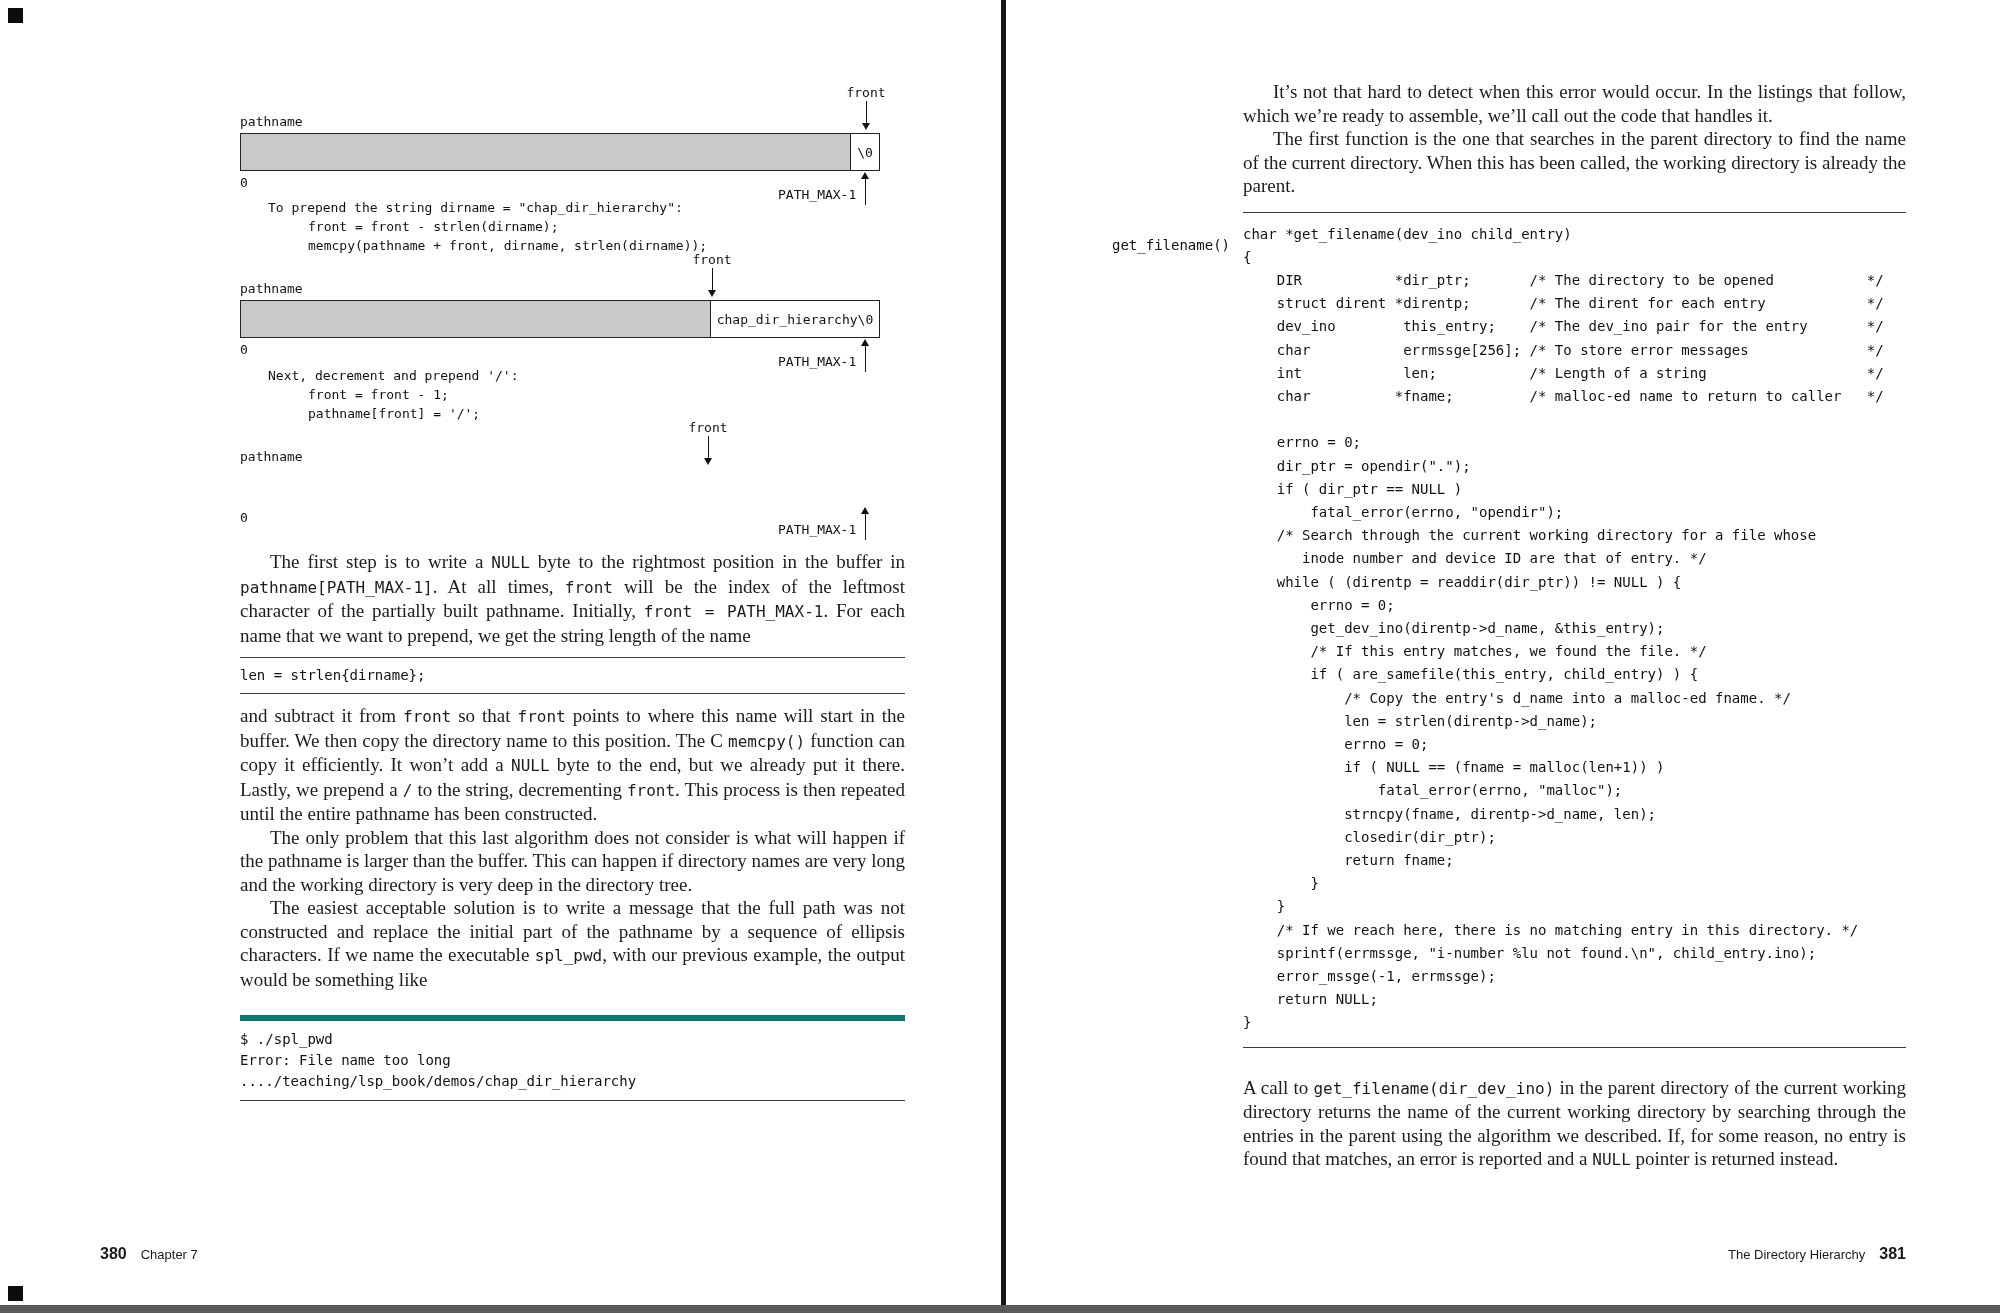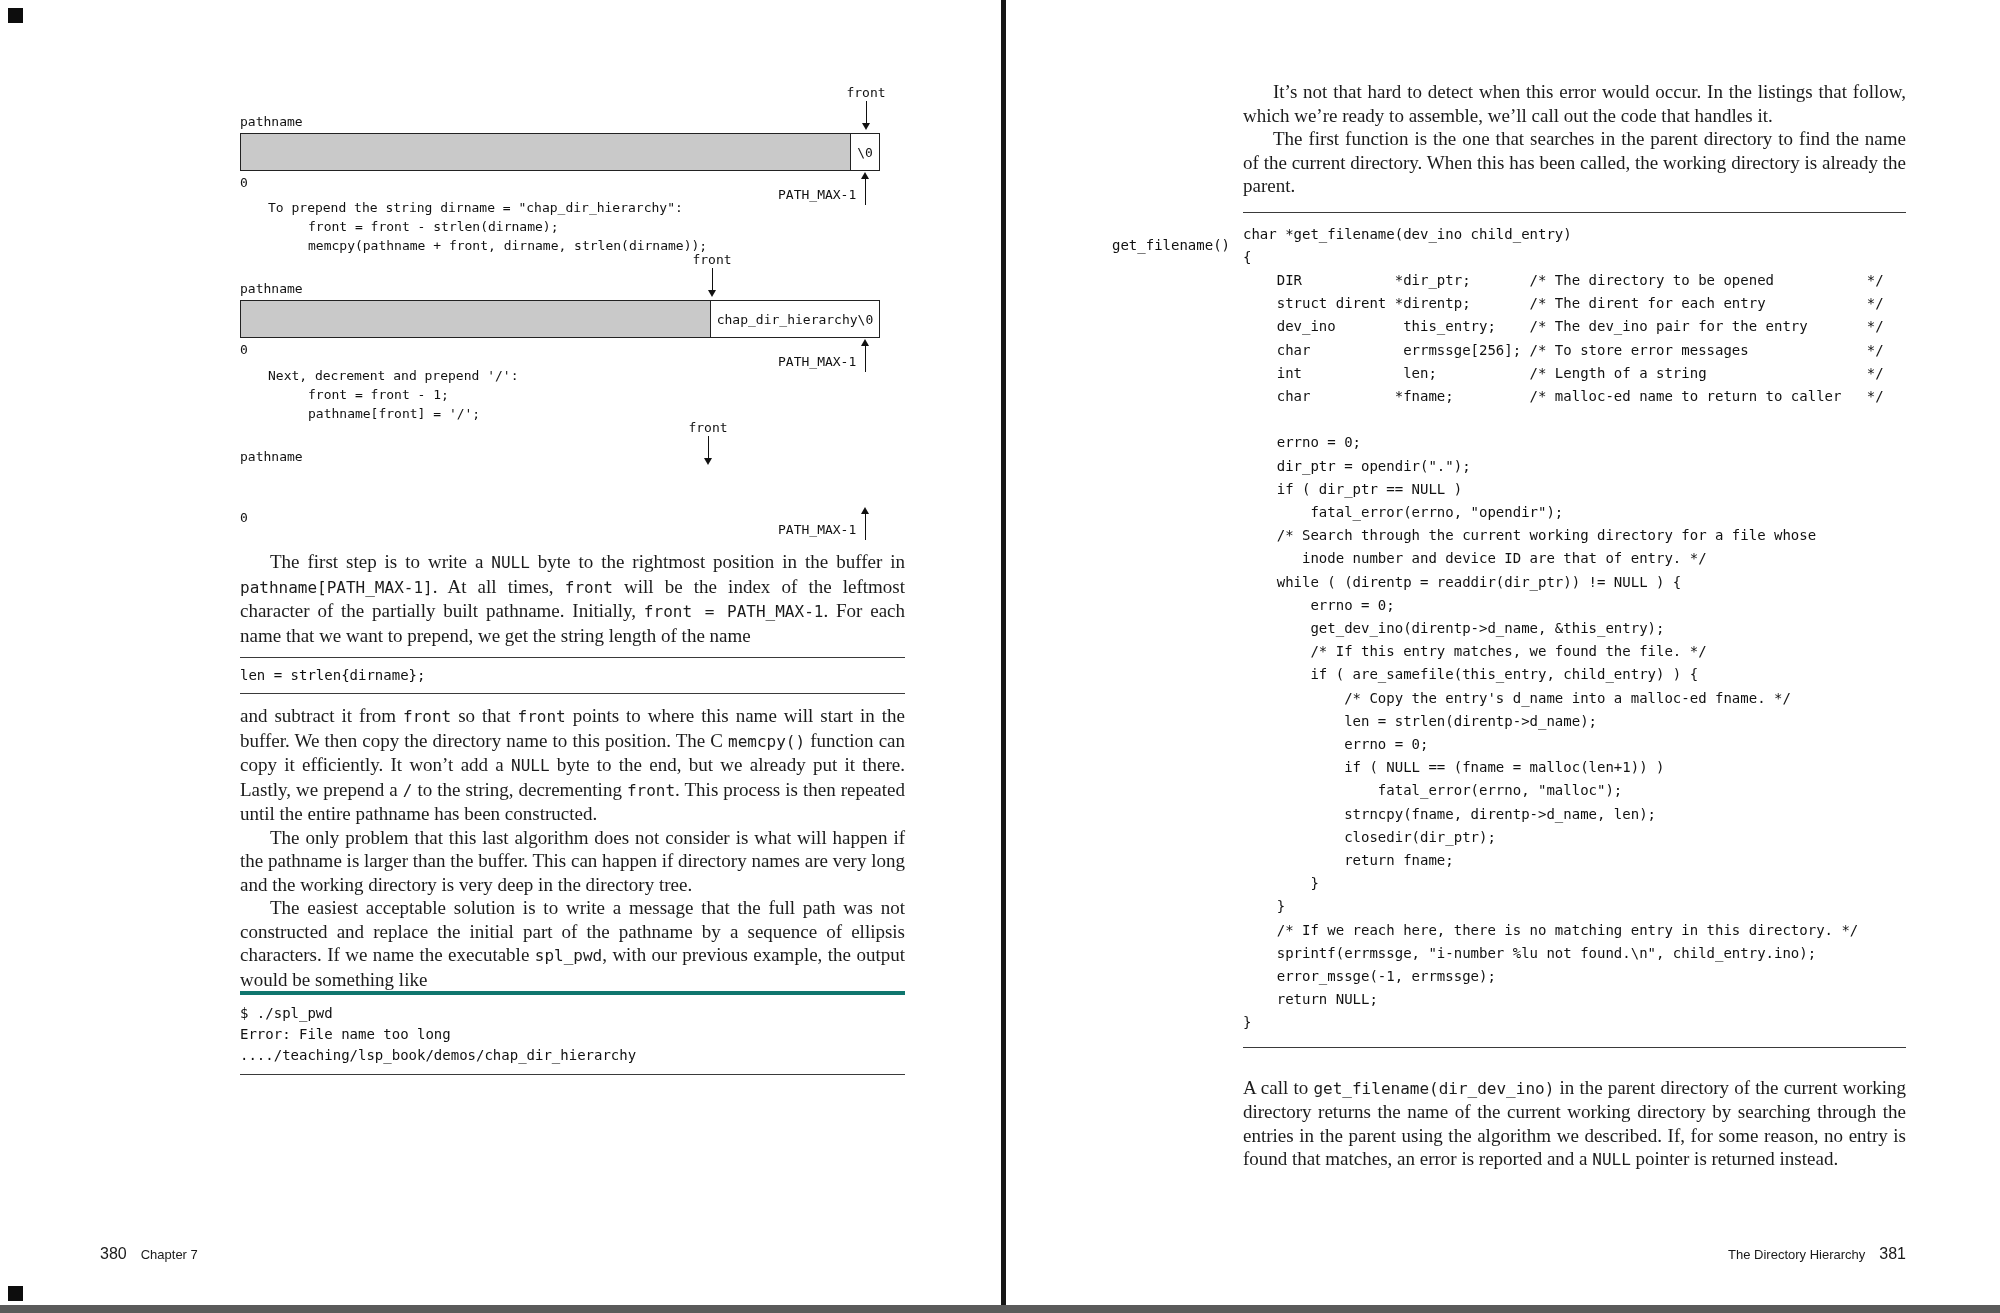--- a/index.html
+++ b/index.html
@@ -46,34 +46,34 @@
   .step-lines{margin:0;padding-left:40px;white-space:pre;}
   .fig-caption{
     margin:10px 0 12px 0;font-family:"Liberation Sans", sans-serif;font-style:italic;
     font-size:15.5px;line-height:21px;color:#222;
   }
 
   
   pre{margin:0;white-space:pre;}
   .rule-block{border-top:1px solid #3a3a3a;border-bottom:1px solid #3a3a3a;padding:7px 0;margin:10px 0;}
   .code-sm{font-family:"DejaVu Sans Mono", monospace;font-size:14px;line-height:21px;color:#111;}
-  .terminal-block{border-top:4px solid #0f766e;border-bottom:1px solid #3a3a3a;padding:8px 0;margin-top:0;}
+  .terminal-block{border-top:6px solid #0f766e;border-bottom:1px solid #3a3a3a;padding:8px 0;margin-top:24px;}
 
   .listing{position:relative;border-top:1px solid #3a3a3a;border-bottom:1px solid #3a3a3a;
     padding:10px 0 12px 0;margin-top:14px;}
   .listing-code{font-family:"DejaVu Sans Mono", monospace;font-size:14px;line-height:23.2px;color:#111;}
   .margin-label{position:absolute;left:-131px;top:24px;font-family:"DejaVu Sans Mono", monospace;font-size:14px;color:#111;}
   .closing-p{margin-top:28px;}
 
   
   .footer{position:absolute;top:1245px;display:flex;align-items:baseline;gap:14px;
     font-family:"Liberation Sans", sans-serif;color:#1a1a1a;}
   .footer-left{left:100px;}
   .footer-right{right:94px;}
-  .pg-num{font-weight:normal;font-size:16px;text-align:right;}
+  .pg-num{font-weight:bold;font-size:16px;text-align:right;}
   .pg-label{font-size:13px;}
 </style>
 </head>
 <body>
 
 <div class="page-divider"></div>
 <div class="bottom-strip"></div>
 <div class="corner-mark corner-tl"></div>
 <div class="corner-mark corner-bl"></div>
 

